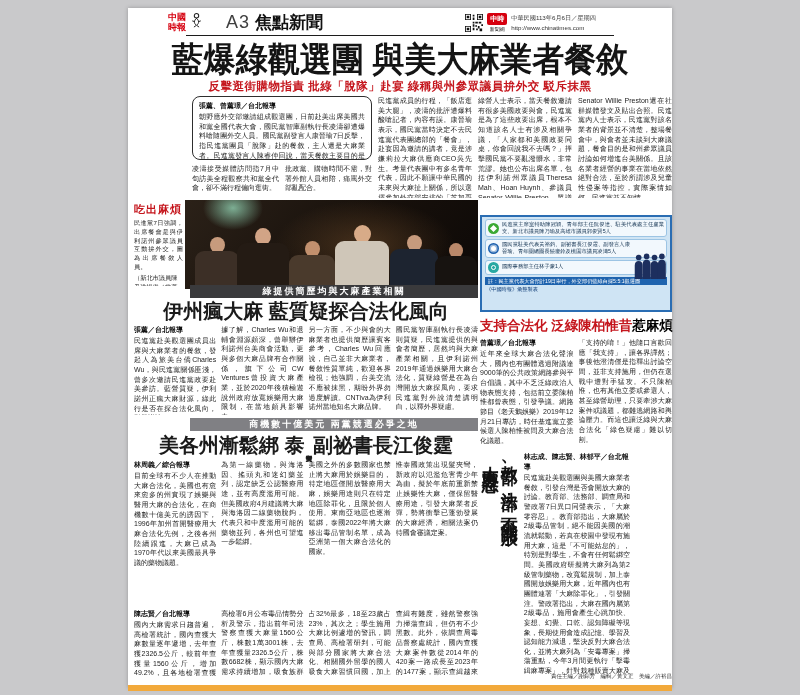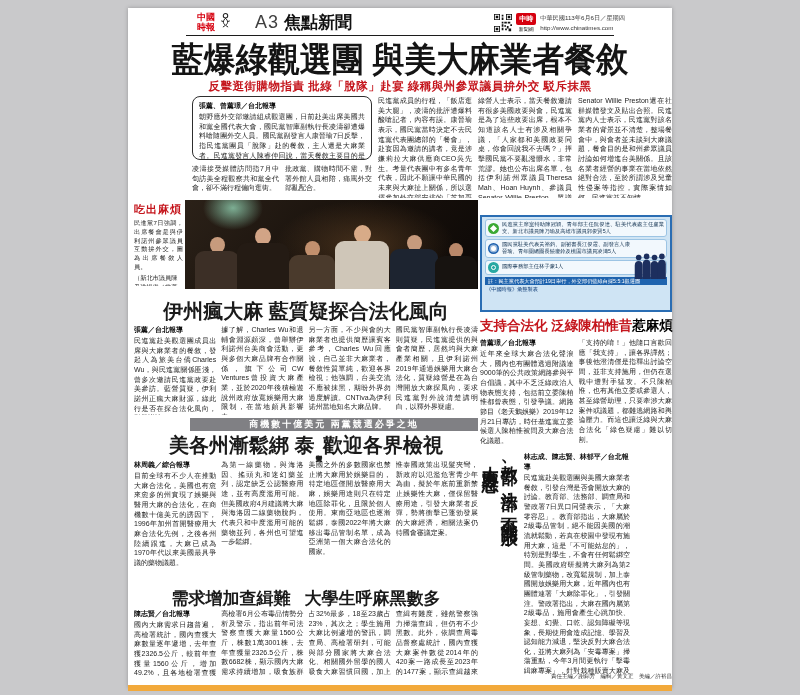--- a/index.html
+++ b/index.html
@@ -1,21 +1,21 @@
 <!DOCTYPE html>
 <html><head>
 <meta charset="utf-8">
 <style>
   *{box-sizing:border-box;margin:0;padding:0}
   html,body{width:800px;height:695px}
   body{background:#c9c9cb;font-family:"Liberation Sans","DejaVu Sans",sans-serif;position:relative;overflow:hidden}
   .page{position:absolute;left:128px;top:8px;width:544px;height:680px;background:#fff;box-shadow:0 0 4px rgba(0,0,0,.25)}
 
   
-  .mast{position:absolute;left:69px;top:3px;width:428px;height:23px;display:flex;align-items:center}
+  .mast{position:absolute;left:40px;top:3px;width:428px;height:23px;display:flex;align-items:center}
   .brand{color:#d6000f;font-weight:bold;font-size:9px;line-height:1.08;font-family:"Liberation Serif","DejaVu Serif",serif;text-align:center}
   .mascot{margin-left:4px}
   .pageno{font-size:18px;color:#404040;margin:0 5px 0 23px;letter-spacing:1px}
   .sect{font-size:17px;font-weight:bold;color:#111}
   .mast-right{margin-left:auto;display:flex;align-items:center;gap:4px}
   .qr{width:18px;height:18px}
   .badge{display:flex;flex-direction:column;align-items:center}
   .badge .bt{background:#d6000f;color:#fff;font-size:7px;font-weight:bold;padding:1px 3px;border-radius:2px}
   .badge .bb{font-size:5px;color:#222;margin-top:1px}
   .dates{font-size:6.2px;color:#333;line-height:1.55;text-align:left}
@@ -210,44 +210,44 @@
         <circle cx="38" cy="8" r="5"></circle>
           <path d="M31 46 V22 q0-8 7-8 t7 8 V46z"></path>
         <circle cx="51" cy="6" r="5"></circle>
           <path d="M44 46 V20 q0-8 7-8 t7 8 V46z"></path>
       </g>
     </svg>
     <div class="bb-note">註：民主黨代表大會預計19日舉行，外交部仍藍綠白採5:5:1觀選團</div>
     <div class="bb-src">《中國時報》彙整製表</div>
   </div>
 
+  <div class="bar bar1">綠提供簡歷均與大麻產業相關</div>
   <div class="h2">伊州瘋大麻 藍質疑探合法化風向</div>
   <div class="art2">
     <div class="tcol">
       <div class="byline">張薰／台北報導</div>
       <div class="body-text">民進黨赴美觀選團成員出席與大麻業者的餐敘，發起人為旅美台僑Charles Wu，與民進黨關係匪淺，曾多次邀請民進黨政要赴美參訪。藍營質疑，伊利諾州正瘋大麻財源，綠此行是否在探合法化風向，引發議論。</div>
     </div>
     <div class="tcol body-text">據了解，Charles Wu和退輔會淵源頗深，曾舉辦伊利諾州台美商會活動，更與多個大麻品牌有合作關係，旗下公司CW Ventures曾投資大麻產業，並於2020年後積極遊說州政府放寬娛樂用大麻限制，在當地頗具影響力。</div>
     <div class="tcol body-text">另一方面，不少與會的大麻業者也提供簡歷讓賓客參考，Charles Wu回應說，自己並非大麻業者，餐敘性質單純，歡迎各界檢視；他強調，台美交流不應被抹黑，期盼外界勿過度解讀。CNTiva為伊利諾州當地知名大麻品牌。</div>
     <div class="tcol body-text">國民黨智庫副執行長凌濤則質疑，民進黨提供的與會者簡歷，居然均與大麻產業相關，且伊利諾州2019年通過娛樂用大麻合法化，質疑綠營是在為台灣開放大麻探風向，要求民進黨對外說清楚講明白，以釋外界疑慮。</div>
   </div>
 
   <div class="bar bar2">商機數十億美元 兩黨競選必爭之地</div>
-  <div class="h3"><span>美各州漸鬆綁 泰</span><span class="stack">髮夾彎</span><span>歡迎各界檢視</span></div>
+  <div class="h3"><span>美各州漸鬆綁 泰</span><span class="stack">髮夾彎</span><span>副祕書長江俊霆</span></div>
   <div class="art3">
     <div class="tcol">
       <div class="byline">林周義／綜合報導</div>
       <div class="body-text">目前全球有不少人在推動大麻合法化，美國也有愈來愈多的州實現了娛樂與醫用大麻的合法化，在商機數十億美元的誘因下，1996年加州首開醫療用大麻合法化先例，之後各州陸續跟進，大麻已成為1970年代以來美國最具爭議的藥物議題。</div>
     </div>
     <div class="tcol body-text">為第一線藥物，與海洛因、搖頭丸和迷幻藥並列，認定缺乏公認醫療用途，並有高度濫用可能。但美國政府4月建議將大麻與海洛因二線藥物脫鉤，代表只和中度濫用可能的藥物並列，各州也可望進一步鬆綁。</div>
     <div class="tcol body-text">美國之外的多數國家也禁止將大麻用於娛樂目的，特定地區僅開放醫療用大麻，娛樂用途則只在特定地區除罪化，且限於個人使用。東南亞地區也逐漸鬆綁，泰國2022年將大麻移出毒品管制名單，成為亞洲第一個大麻合法化的國家。</div>
     <div class="tcol body-text">惟泰國政策出現髮夾彎，新政府以氾濫危害青少年為由，擬於年底前重新禁止娛樂性大麻，僅保留醫療用途，引發大麻業者反彈，勢將衝擊已蓬勃發展的大麻經濟，相關法案仍待國會審議定案。</div>
   </div>
 
-  <div class="h4"><span>需求增加查緝難</span><span class="gap"></span><span>大學生呼麻黑數多</span></div>
   <div class="art4">
     <div class="tcol">
       <div class="byline">陳志賢／台北報導</div>
       <div class="body-text">國內大麻需求日趨普遍，高檢署統計，國內查獲大麻數量逐年遞增，去年查獲2326.5公斤，較前年查獲量1560公斤，增加49.2%，且各地檢署查獲的大麻株及大麻菸彈也明顯成長。</div>
     </div>
     <div class="tcol body-text">高檢署6月公布毒品情勢分析及警示，指出前年司法警察查獲大麻量1560公斤，株數1萬3001株，去年查獲量2326.5公斤，株數6682株，顯示國內大麻需求持續增加，吸食族群有年輕化趨勢。</div>
     <div class="tcol body-text">占32%最多，18至23歲占23%，其次之；學生施用大麻比例遽增的警訊，調查局、高檢署研判，可能與部分國家將大麻合法化、相關國外留學的國人吸食大麻習慣回國，加上網購寄郵包走私有關。</div>
     <div class="tcol body-text">查緝有難度，雖然警察強力掃蕩查緝，但仍有不少黑數。此外，依調查局毒品督察處統計，國內查獲大麻案件數從2014年的420案一路成長至2023年的1477案，顯示查緝越來越困難。</div>
   </div>
 

